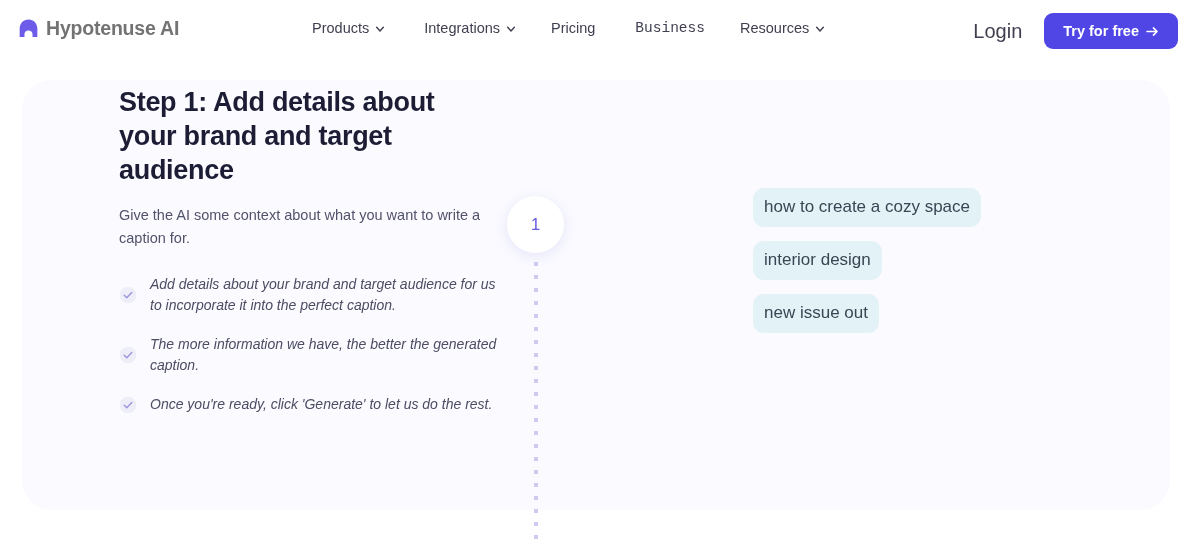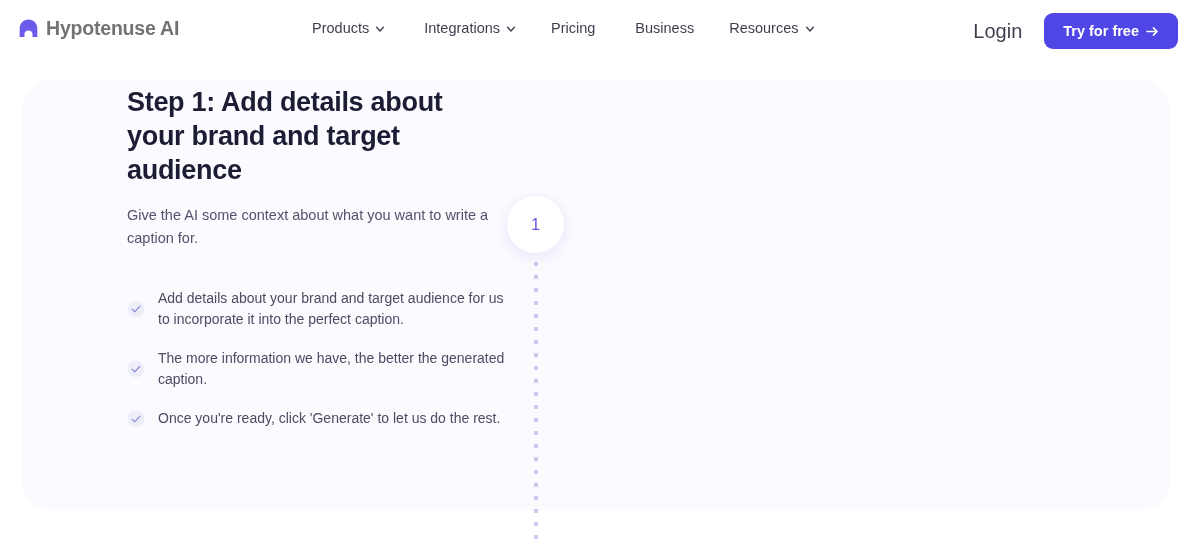--- a/index.html
+++ b/index.html
@@ -61,21 +61,21 @@
     align-items: center;
     gap: 6px;
     font-size: 14.5px;
     color: #3f3f50;
     white-space: nowrap;
     cursor: pointer;
   }
   .nav-gap-1 { margin-right: 39px; }
   .nav-gap-2 { margin-right: 35px; }
   .nav-gap-3 { margin-right: 40px; }
-  .nav-gap-4 { margin-right: 35px; }
+  .nav-gap-4 { margin-right: 35px; font-family: Liberation Mono, monospace; }
 
   .chev {
     width: 10px;
     height: 10px;
     display: inline-block;
     position: relative;
     top: 1px;
   }
 
   .nav-right {
@@ -116,21 +116,21 @@
     top: 80px;
     width: 1148px;
     height: 430px;
     background: #fafaff;
     border-radius: 30px;
   }
 
   
   .left-col {
     position: absolute;
-    left: 105px;
+    left: 97px;
     top: 5px;
     width: 420px;
   }
 
   .step-title {
     font-size: 27px;
     font-weight: bold;
     line-height: 34px;
     color: #1c1c35;
     letter-spacing: -0.3px;
@@ -139,21 +139,22 @@
 
   .step-sub {
     margin-top: 17px;
     font-size: 14.5px;
     line-height: 23px;
     color: #52526b;
     width: 368px;
   }
 
   .check-list {
-    margin-top: 38px;
+    margin-top: 24px;
+    font-style: italic;
   }
   .check-row {
     display: flex;
     align-items: center;
     margin-bottom: 18px;
   }
   .check-row:last-child { margin-bottom: 0; }
 
   .check-icon {
     flex: 0 0 auto;
@@ -322,14 +323,25 @@
     </div>
   </div>
 
   <div class="timeline">
     <div class="step-bubble">
       <span class="step-bubble-num">1</span>
     </div>
     <div class="timeline-dots"></div>
   </div>
 
+  <div class="chips">
+    <span class="chip-row">
+      <span class="chip chip-wide">how to create a cozy space</span>
+    </span>
+    <span class="chip-row">
+      <span class="chip">interior design</span>
+    </span>
+    <span class="chip-row">
+      <span class="chip">new issue out</span>
+    </span>
+  </div>
 
 </div>
 
 </body></html>

